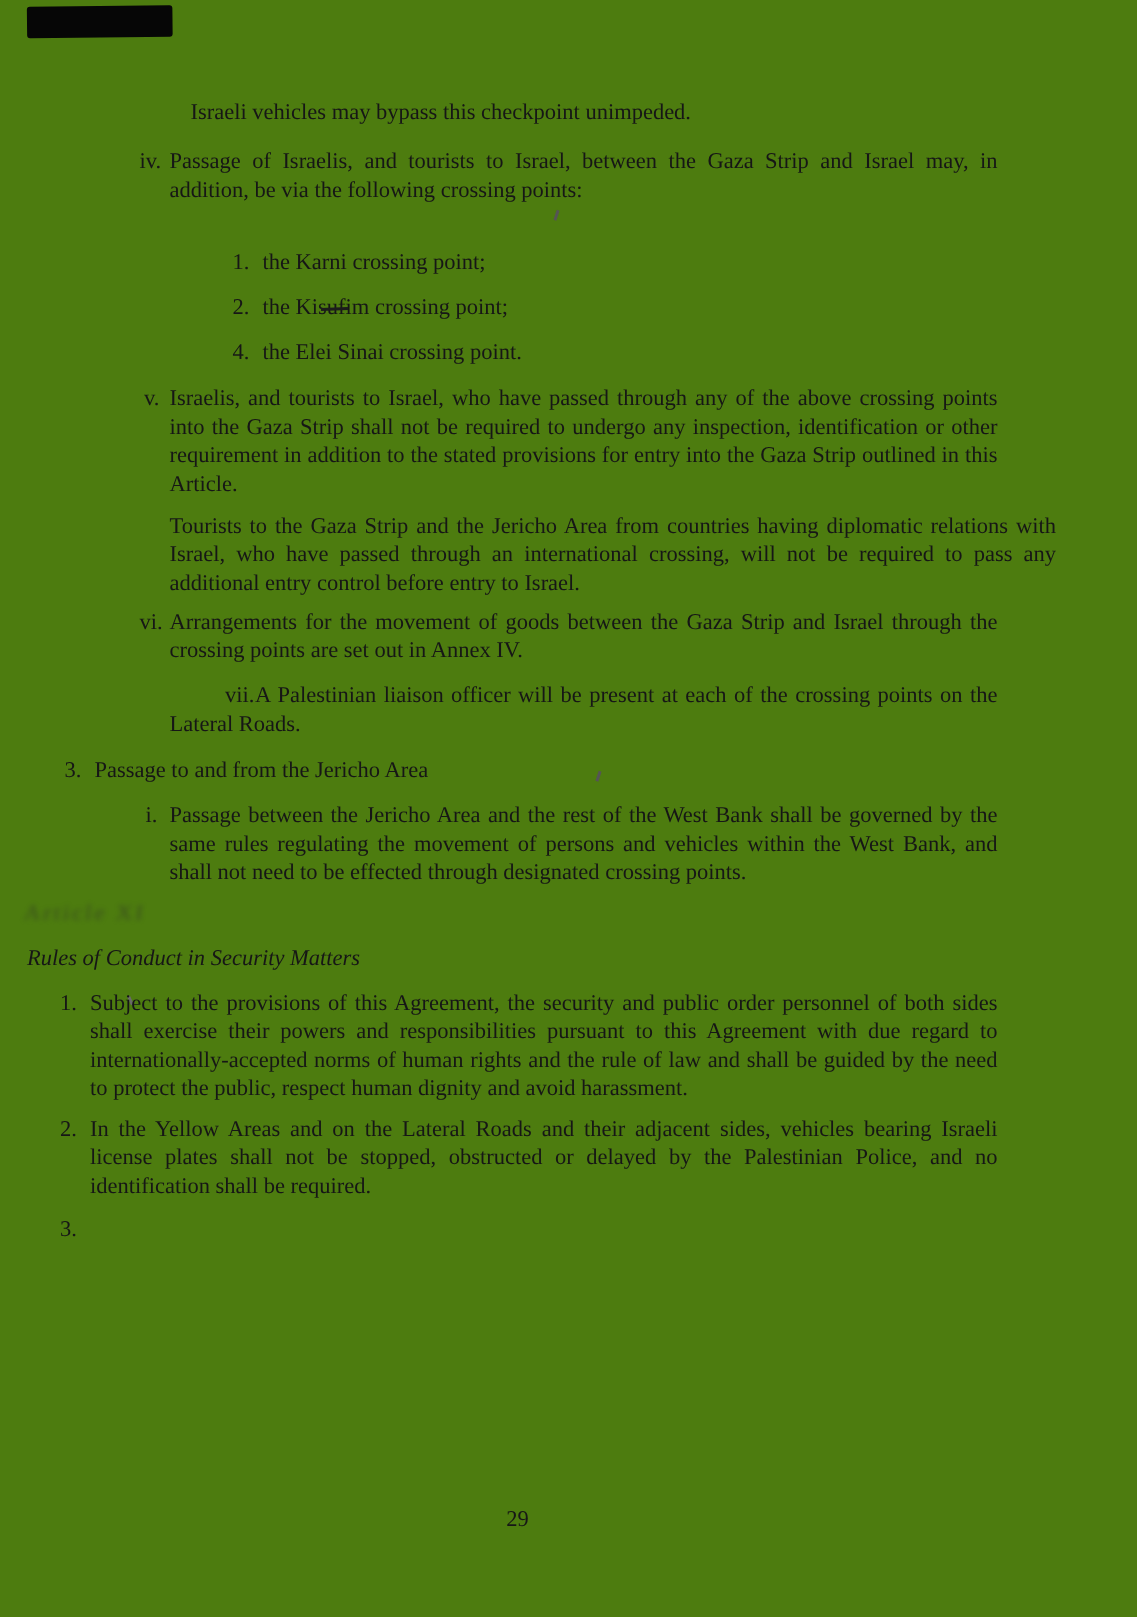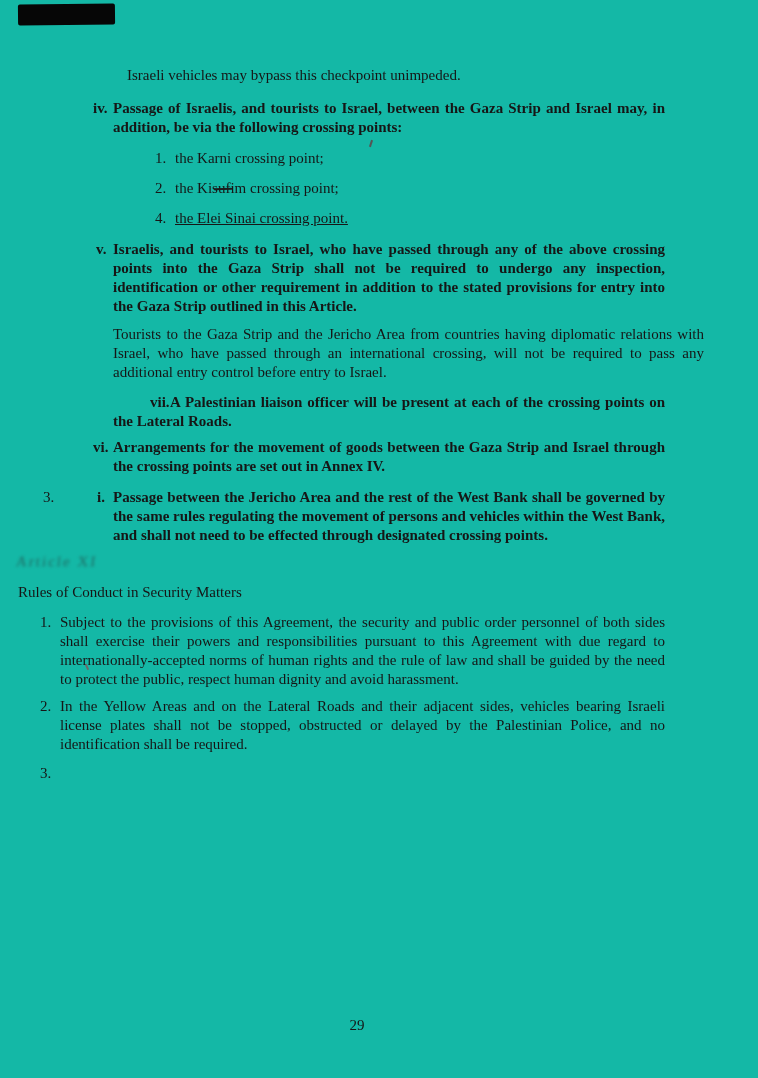--- a/index.html
+++ b/index.html
@@ -2,70 +2,70 @@
 <html><head>
 <meta charset="utf-8">
 <style>
   * { box-sizing: border-box; }
   html, body { margin: 0; padding: 0; background: #ffffff; }
   .page {
     position: relative;
     width: 758px;
     height: 1078px;
     margin: 0 auto;
-    background: #14b8a6;
+    background: #4d7c0f;
     font-family: "Liberation Serif", "DejaVu Serif", serif;
     font-size: 15px;
     line-height: 19px;
     color: #161616;
     overflow: hidden;
   }
   .p { margin: 0; text-align: justify; }
   .hang { position: relative; }
   .lbl { position: absolute; top: 0; }
 
   .bypass { margin: 66px 93px 0 127px; text-align: left; }
 
-  .clause { margin-left: 113px; margin-right: 93px; font-weight: bold; }
+  .clause { margin-left: 113px; margin-right: 93px; }
   .iv  { margin-top: 14px; }  .iv  .lbl { left: -20px; }
   .v   { margin-top: 12px; }  .v   .lbl { left: -17px; }
   .vi  { margin-top: 7px;  }  .vi  .lbl { left: -20px; }
   .vii { margin-top: 11px; text-indent: 57px; } .vii .lbl { left: -20px; }
   .ci  { margin-top: 11px; }  .ci  .lbl { left: -16px; }
   .cii { margin-top: 9px;  }  .cii .lbl { left: -19px; }
 
-  .crossings { margin-top: 12px; }
+  .crossings { margin-top: 29px; }
   .crossing { position: relative; margin: 0 0 11px 155px; text-align: left; }
-  .crossing:last-child { margin-bottom: 0; text-decoration: underline; }
+  .crossing:last-child { margin-bottom: 0; }
   .crossing .num { display: inline-block; width: 20px; }
   .strike-artifact {
     position: absolute; left: 59px; top: 9px; width: 18px; height: 2px;
     background: #1c1c1c; transform: rotate(-2deg);
   }
 
   .tourists { margin: 9px 54px 0 113px; }
 
   .sec3 { position: relative; margin: 12px 0 0 63px; text-align: left; }
   .sec3 .lbl { left: -20px; }
 
   .smudge {
     margin: 8px 0 0 16px; text-align: left;
     color: #2b2b2b; filter: blur(1.7px); opacity: 0.55;
     transform: skewX(-6deg) scaleY(0.95); letter-spacing: 2px;
   }
 
-  .rules-heading { margin: 11px 0 0 18px; text-align: left; }
+  .rules-heading { margin: 11px 0 0 18px; text-align: left; font-style: italic; }
 
   .rule { position: relative; margin-left: 60px; margin-right: 93px; }
   .rule .lbl { left: -20px; }
   .rule1 { margin-top: 11px; }
   .rule2 { margin-top: 8px; }
   .rule3 { margin-top: 10px; }
 
-  .page-number { position: absolute; top: 1004px; left: 0; width: 690px; text-align: center; margin: 12px; }
+  .page-number { position: absolute; top: 1004px; left: 0; width: 690px; text-align: center; margin: 0; }
 
   .corner-box {
     position: absolute; top: 4px; left: 18px; width: 97px; height: 21px;
     background: #060606; border-radius: 2px; transform: rotate(-0.6deg);
   }
   .tick { position: absolute; width: 2px; background: #555; }
   .tick1 { left: 370px; top: 140px; height: 7px; transform: rotate(18deg); }
   .tick2 { left: 398px; top: 514px; height: 7px; transform: rotate(18deg); }
   .tick3 { left: 86px;  top: 664px; height: 6px; background: #6a6a6a; transform: rotate(-25deg); }
 </style>
@@ -99,32 +99,33 @@
     </div>
   </div>
 
   <div class="p hang clause v">
     <span class="lbl">v.</span>
     <span>Israelis, and tourists to Israel, who have passed through any of the above crossing points into the Gaza Strip shall not be required to undergo any inspection, identification or other requirement in addition to the stated provisions for entry into the Gaza Strip outlined in this Article.</span>
   </div>
 
   <p class="p tourists">Tourists to the Gaza Strip and the Jericho Area from countries having diplomatic relations with Israel, who have passed through an international crossing, will not be required to pass any additional entry control before entry to Israel.</p>
 
+  <div class="p hang clause vi">
+    <span class="lbl">vi.</span>
+    <span>Arrangements for the movement of goods between the Gaza Strip and Israel through the crossing points are set out in Annex IV.</span>
+  </div>
+
   <div class="p hang clause vii">
     <span class="lbl">vii.</span>
     <span>A Palestinian liaison officer will be present at each of the crossing points on the Lateral Roads.</span>
   </div>
 
-  <div class="p hang clause vi">
-    <span class="lbl">vi.</span>
-    <span>Arrangements for the movement of goods between the Gaza Strip and Israel through the crossing points are set out in Annex IV.</span>
-  </div>
-
   <div class="p hang sec3">
     <span class="lbl">3.</span>
+    <span>Passage to and from the Jericho Area</span>
   </div>
 
   <div class="p hang clause ci">
     <span class="lbl">i.</span>
     <span>Passage between the Jericho Area and the rest of the West Bank shall be governed by the same rules regulating the movement of persons and vehicles within the West Bank, and shall not need to be effected through designated crossing points.</span>
   </div>
 
 
   <p class="p smudge">Article XI</p>
 

